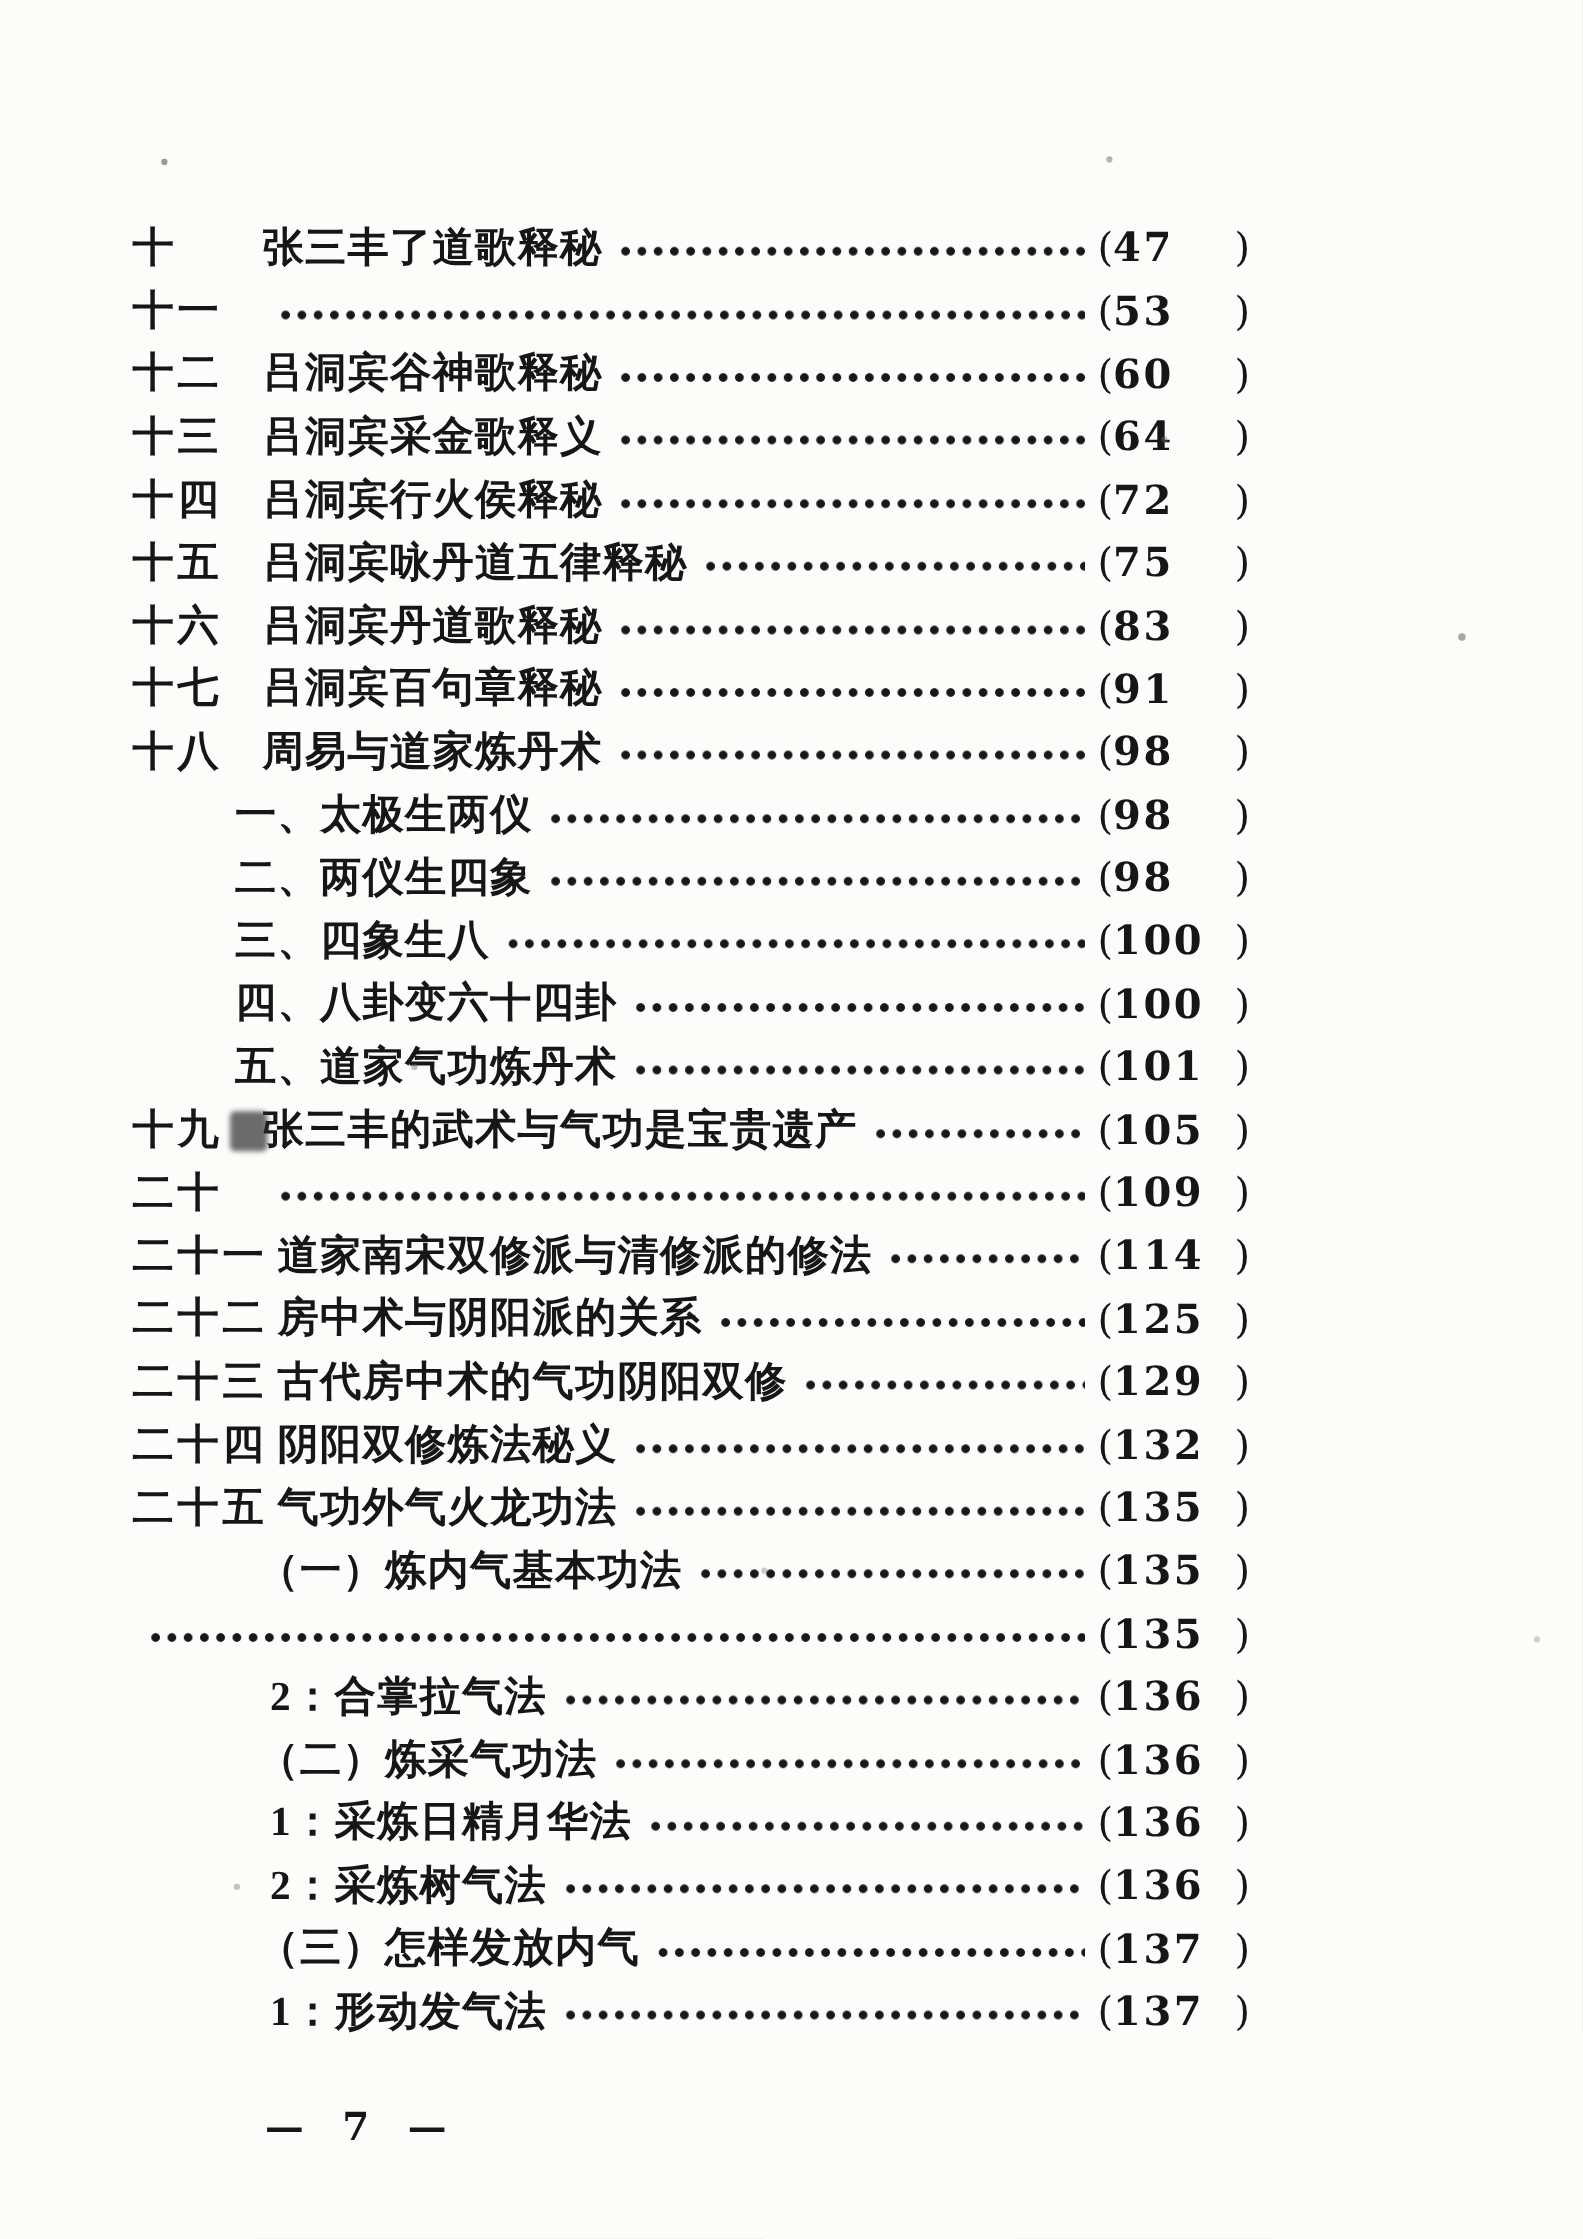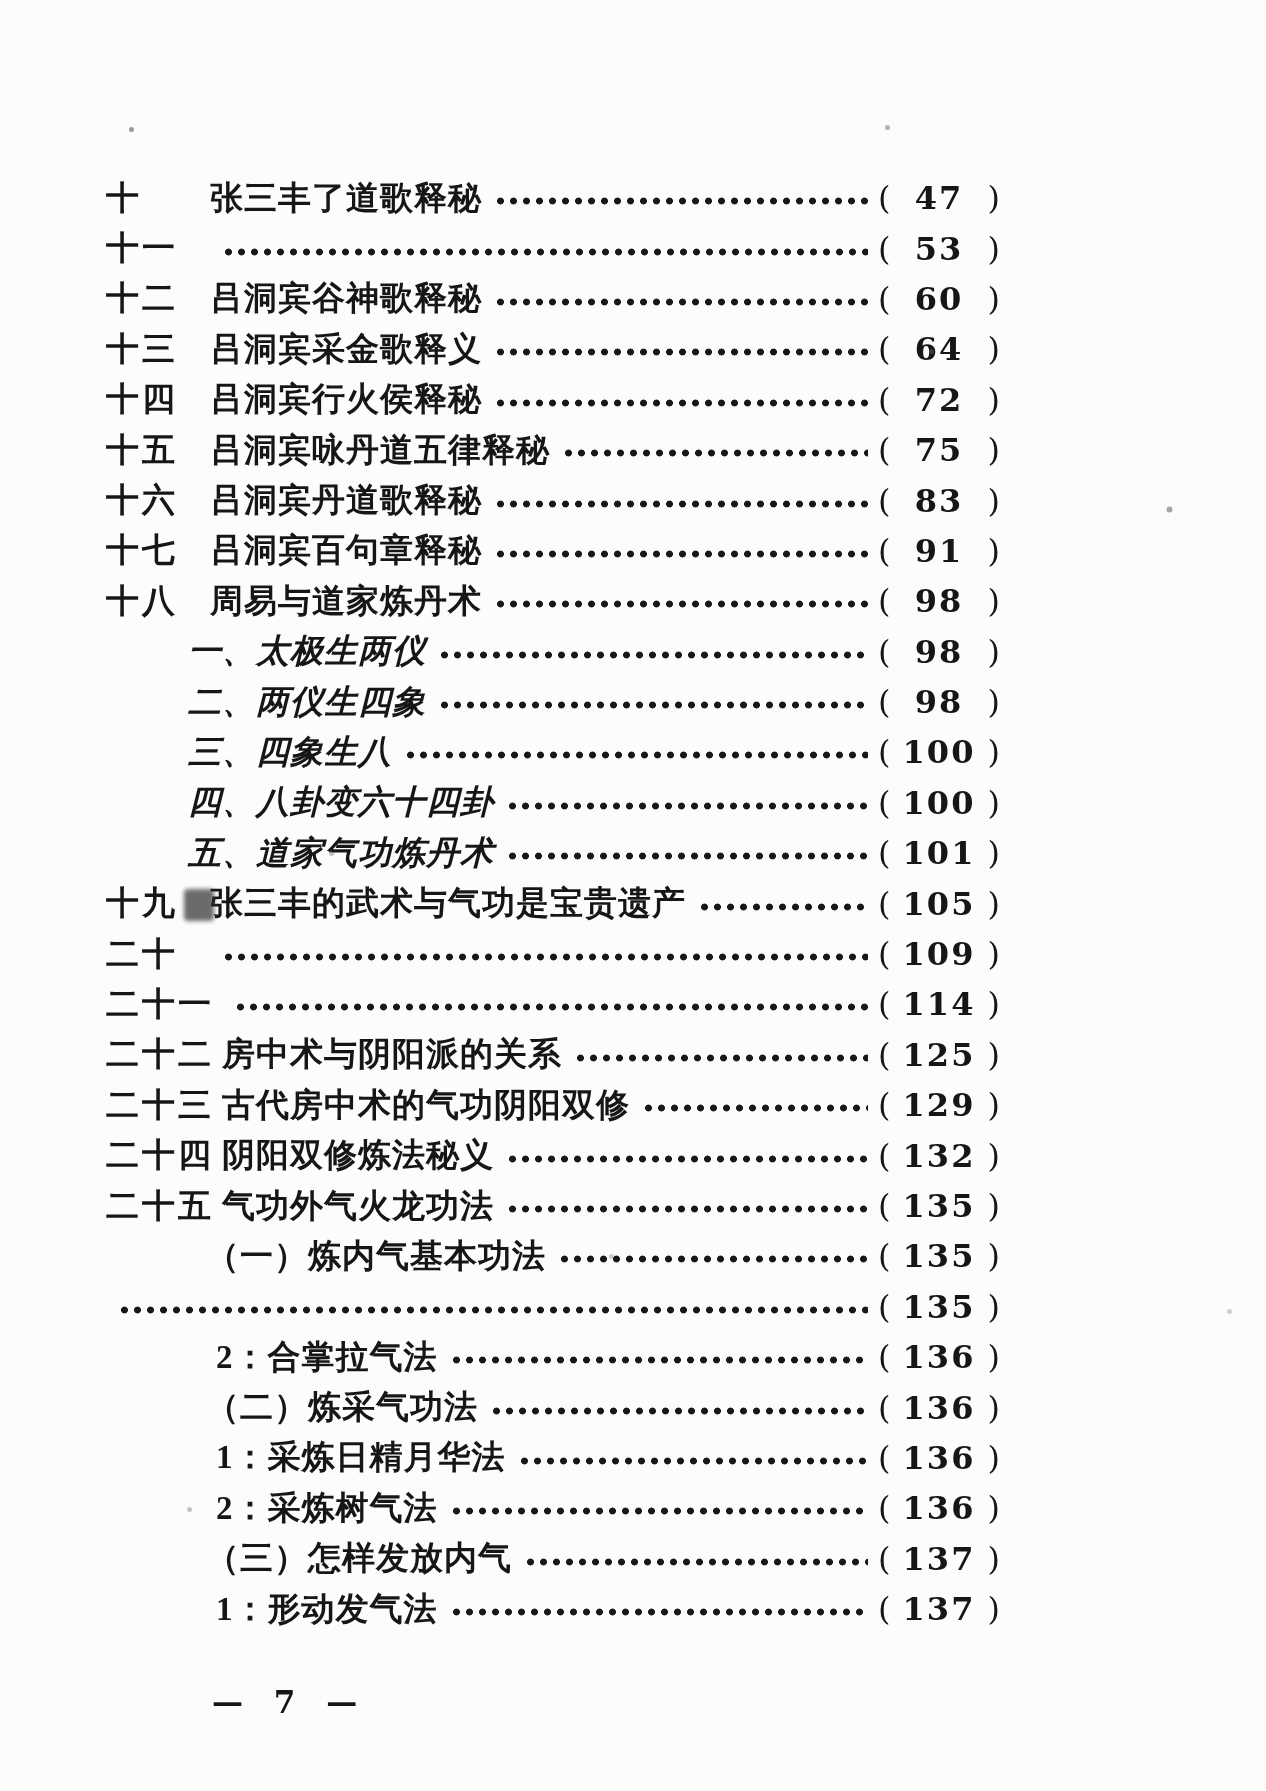--- a/index.html
+++ b/index.html
@@ -23,21 +23,21 @@
     font-size:33px;
     font-weight:bold;
     white-space:nowrap;
   }
   .num{
     min-width:96px;
     padding-right:8px;
     letter-spacing:3px;
   }
   
-  .row.lvl1 .title{margin-left:82px;font-style:italic;}
+  .row.lvl1 .title{margin-left:82px;}
   .row.lvl2 .title{margin-left:100px;}
   .row.lvl3 .title{margin-left:110px;}
   .title{letter-spacing:1px;}
   .leader{
     flex:1;
     height:12px;
     margin:6px 10px 0 12px;
     background-image:radial-gradient(circle,#181818 3.1px,rgba(0,0,0,0) 3.8px);
     background-size:13px 12px;
     background-repeat:repeat-x;
@@ -45,21 +45,21 @@
   }
   .pageno{
     width:122px;
     display:flex;
     justify-content:space-between;
     align-items:center;
     font-size:32px;
     font-weight:600;
     font-family:"DejaVu Serif","Liberation Serif",serif;
   }
-  .pnum{flex:1;text-align:center;letter-spacing:2px;}
+  .pnum{flex:1;letter-spacing:2px;}
   .paren{font-weight:500;}
   .footer{
     position:absolute;
     left:212px;top:1684px;
     font-size:31px;
     font-weight:600;
     word-spacing:16px;
     letter-spacing:2px;
     font-family:"DejaVu Serif","Liberation Serif",serif;
   }
@@ -245,20 +245,21 @@
     <span class="num">二十</span>
     <span class="leader"></span>
     <span class="pageno">
       <span class="paren">(</span>
       <span class="pnum">109</span>
       <span class="paren">)</span>
     </span>
   </div>
       <div class="row lvl0">
     <span class="num">二十一</span>
+    <span class="title">道家南宋双修派与清修派的修法</span>
     <span class="leader"></span>
     <span class="pageno">
       <span class="paren">(</span>
       <span class="pnum">114</span>
       <span class="paren">)</span>
     </span>
   </div>
       <div class="row lvl0">
     <span class="num">二十二</span>
     <span class="title">房中术与阴阳派的关系</span>

